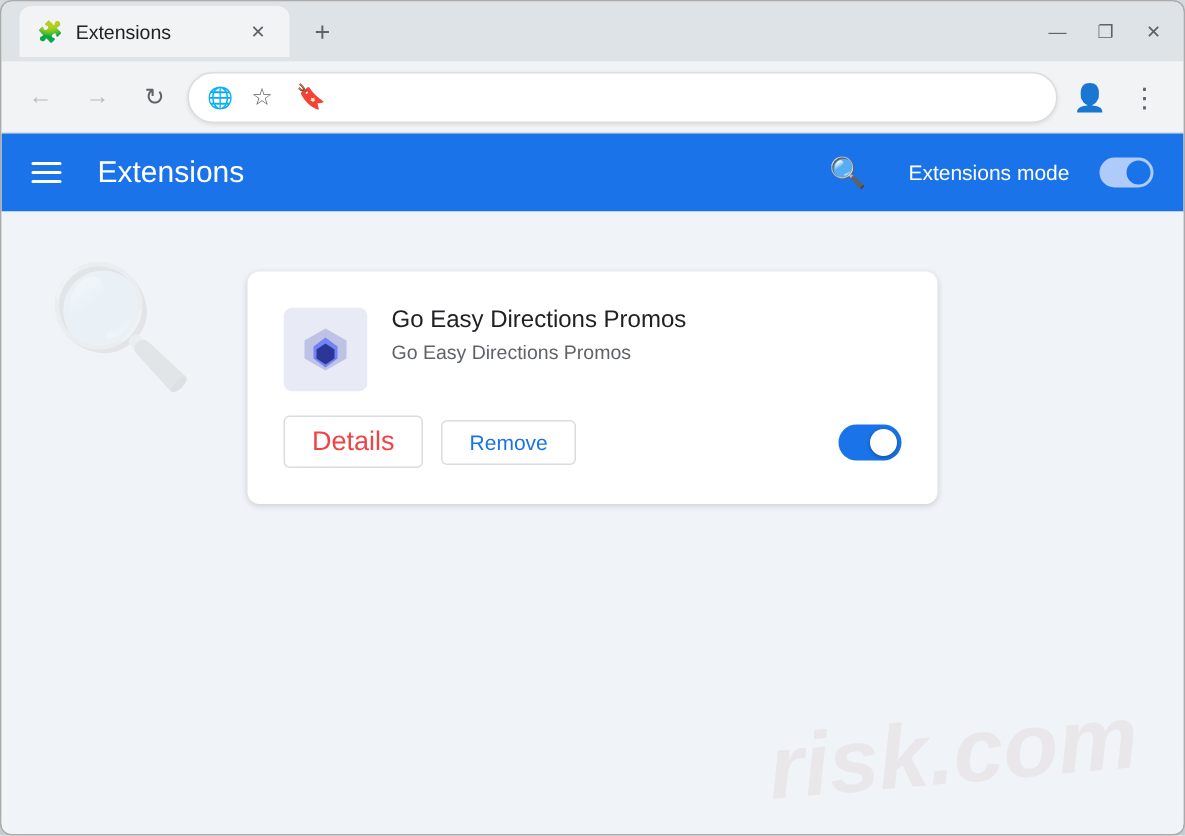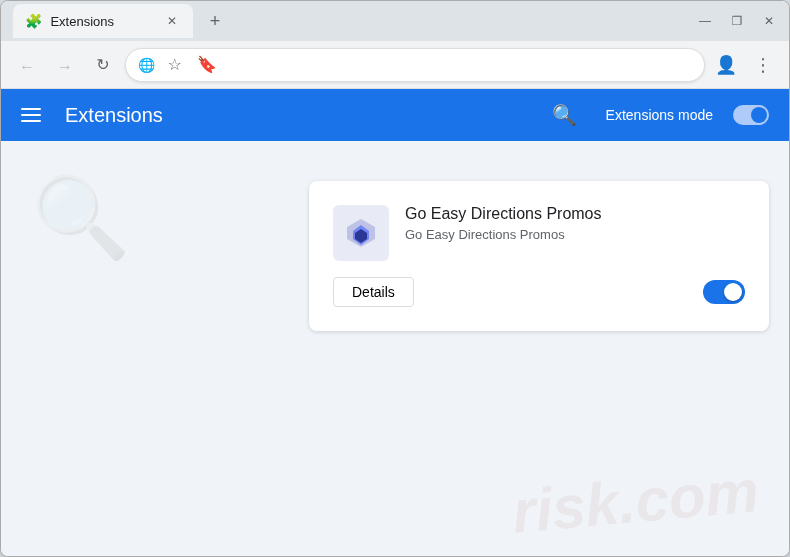--- a/index.html
+++ b/index.html
@@ -242,21 +242,21 @@
       right: 2px;
       transition: left 0.2s;
     }
 
     
     .content-area {
       flex: 1;
       background: #f0f4f8;
       display: flex;
       align-items: flex-start;
-      justify-content: flex-end;
+      justify-content: center;
       padding: 40px 20px;
       position: relative;
       overflow: hidden;
     }
 
     
     .watermark {
       position: absolute;
       bottom: 20px;
       right: 30px;
@@ -325,22 +325,22 @@
       display: flex;
       align-items: center;
       gap: 12px;
     }
 
     .btn-details {
       padding: 6px 18px;
       border: 1px solid #dadce0;
       border-radius: 4px;
       background: white;
-      color: #000000;
-      font-size: 14px;
+      color: #ef4444;
+      font-size: 18px;
       cursor: pointer;
       font-weight: 500;
     }
 
     .btn-remove {
       padding: 6px 18px;
       border: 1px solid #dadce0;
       border-radius: 4px;
       background: white;
       color: #1a73e8;
@@ -441,20 +441,21 @@
             <path d="M22 28 L28 24 L34 28 L34 34 L28 38 L22 34 Z" fill="#1a237e" opacity="0.8"></path>
           </svg>
         </div>
         <div class="ext-info">
           <div class="ext-name">Go Easy Directions Promos</div>
           <div class="ext-desc">Go Easy Directions Promos</div>
         </div>
       </div>
       <div class="ext-card-footer">
         <button class="btn-details">Details</button>
+        <button class="btn-remove">Remove</button>
         <div class="toggle-spacer"></div>
         <div class="ext-toggle">
           <div class="ext-toggle-knob"></div>
         </div>
       </div>
     </div>
   </div>
 
 </div>
 

